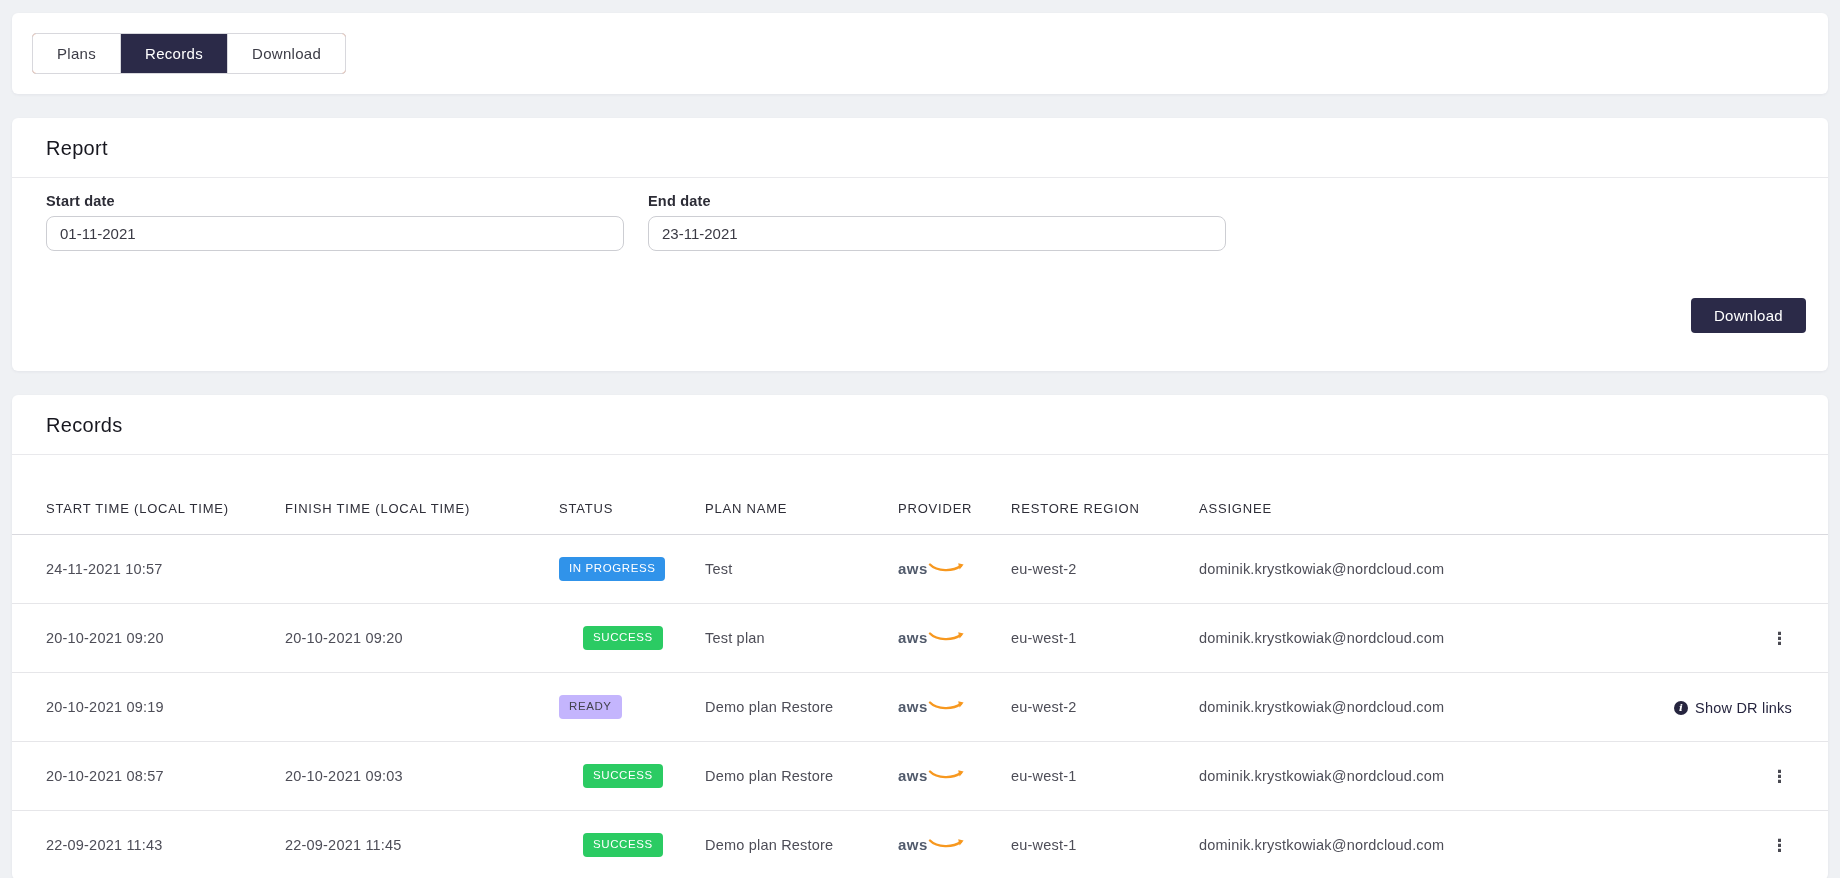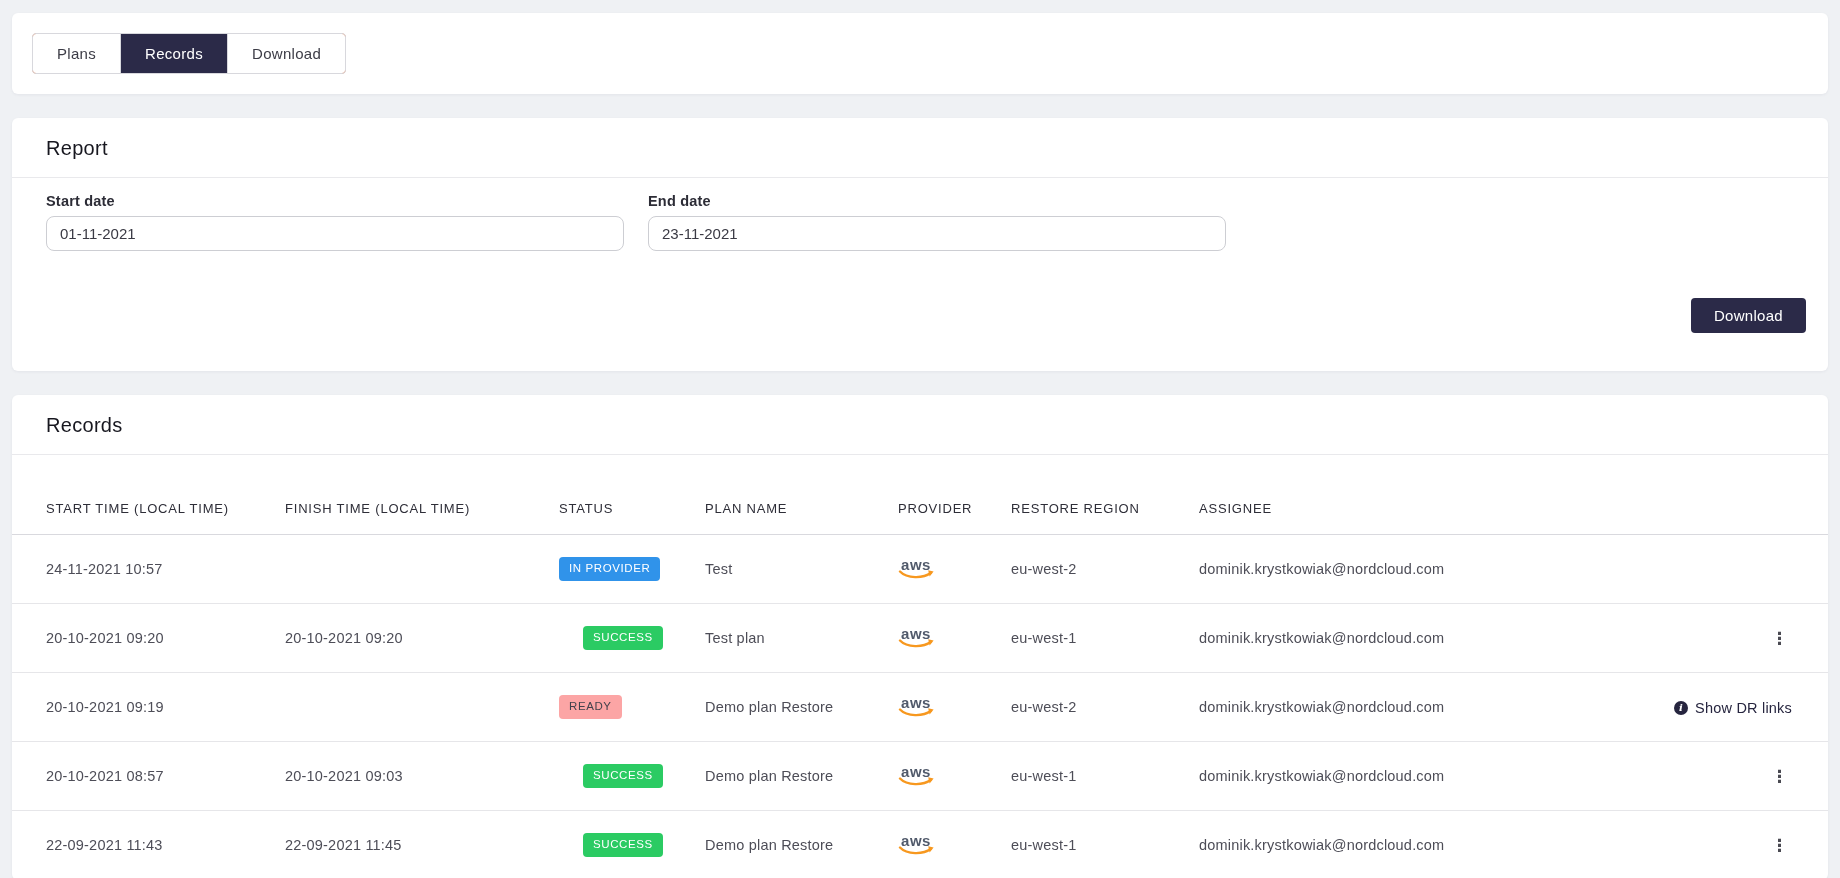--- a/index.html
+++ b/index.html
@@ -122,23 +122,23 @@
     display:inline-block;
     font-size:11.5px;
     font-weight:500;
     letter-spacing:0.6px;
     padding:6px 10px;
     border-radius:4px;
     line-height:1;
   }
   .badge-progress { background:#3093ea; color:#ffffff; }
   .badge-success  { background:#2bcb63; color:#ffffff;margin-left:24px; }
-  .badge-ready    { background:#fca5a5; color:#42424c; }
-
-  .aws-logo { display:inline-flex; flex-direction:column; align-items:center; line-height:1; }
+  .badge-ready    { background:#c4b5fd; color:#42424c; }
+
+  .aws-logo { display:inline-flex; flex-direction:row; align-items:center; line-height:1; }
   .aws-word {
     font-size:15px;
     font-weight:700;
     color:#515a6b;
     letter-spacing:0.5px;
     line-height:12px;
   }
   .aws-swoosh { margin-top:-1px; }
 
   .kebab-btn {
@@ -217,21 +217,21 @@
           <th>PROVIDER</th>
           <th>RESTORE REGION</th>
           <th>ASSIGNEE</th>
           <th></th>
         </tr>
       </thead>
       <tbody>
           <tr>
             <td>24-11-2021 10:57</td>
             <td></td>
-            <td><span class="badge badge-progress">IN PROVIDER</span></td>
+            <td><span class="badge badge-progress">IN PROGRESS</span></td>
             <td>Test</td>
             <td><span class="aws-logo">
                 <span class="aws-word">aws</span>
                 <svg class="aws-swoosh" width="36" height="11" viewBox="0 0 36 11">
                   <path d="M2 1.5 C 9 8.8, 25 8.8, 33 2.8" fill="none" stroke="#f7981f" stroke-width="2.4" stroke-linecap="round"></path>
                   <path d="M30.2 0.3 L35.6 1.6 L31.6 6.4 Z" fill="#f7981f"></path>
                 </svg>
               </span></td>
             <td>eu-west-2</td>
             <td>dominik.krystkowiak@nordcloud.com</td>

